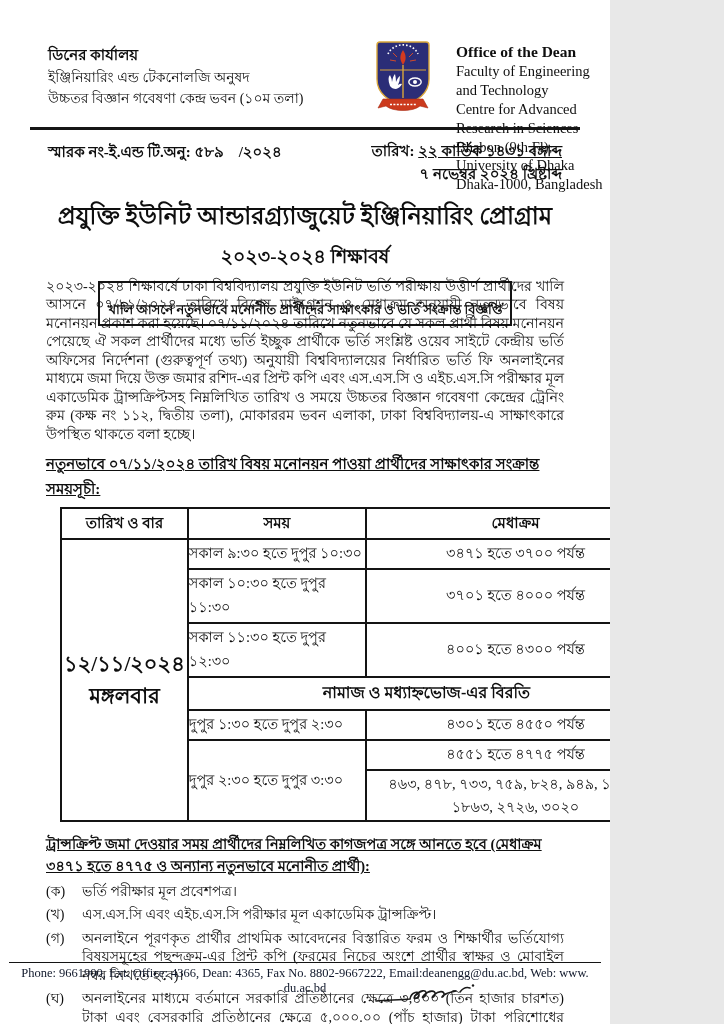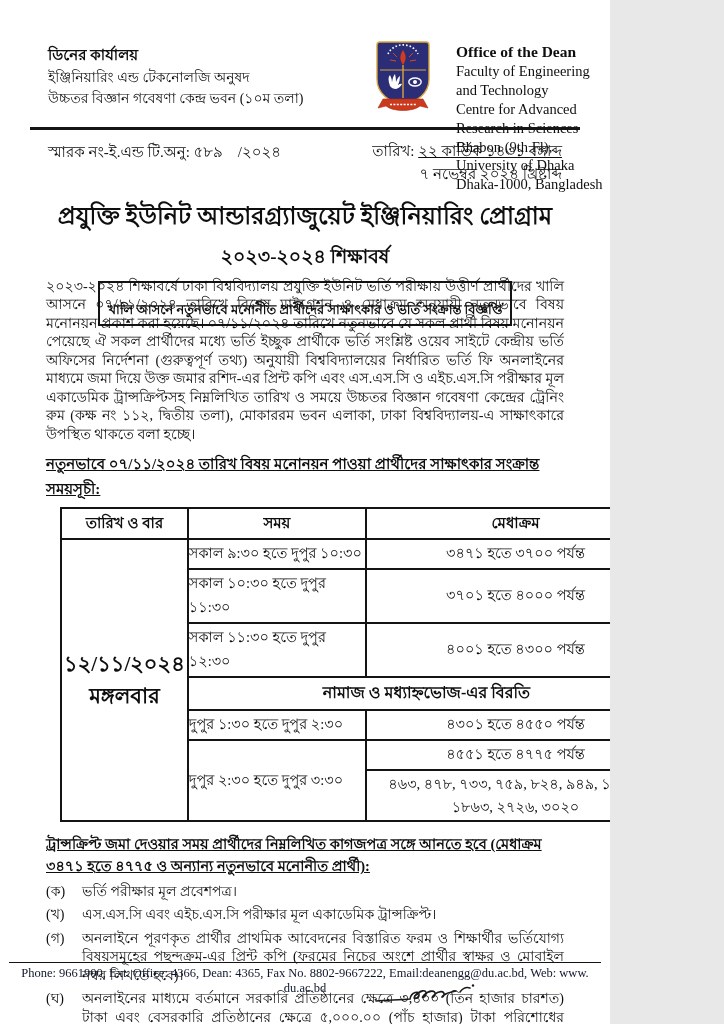--- a/index.html
+++ b/index.html
@@ -10,21 +10,21 @@
     color:#0e0e0e; overflow:hidden;
   }
   
   .org-bn { position:absolute; left:48px; top:44px; font-size:14px; line-height:1.5; }
   .org-bn .b1 { font-weight:bold; font-size:15px; }
   .logo-box { position:absolute; left:376px; top:40px; width:54px; height:74px; }
   .org-en { position:absolute; left:456px; top:42px; font-size:14.5px; line-height:1.3; }
   .org-en .e1 { font-weight:bold; font-size:15.5px; }
   .hdr-rule { position:absolute; left:30px; right:30px; top:127px; height:3px; background:#151515; }
   
-  .memo-row { position:absolute; left:48px; right:48px; top:140px; display:flex; justify-content:space-between; font-size:15px; font-weight:normal; }
+  .memo-row { position:absolute; left:48px; right:48px; top:140px; display:flex; justify-content:space-between; font-size:15px; font-weight:bold; }
   .date-block { text-align:right; line-height:1.55; }
   .date-underline { text-decoration:underline; }
   
   .title-wrap { position:absolute; left:0; right:0; top:197px; text-align:center; }
   .t1 { font-size:24px; font-weight:bold; }
   .t2 { font-size:19px; font-weight:bold; margin-top:5px; }
   .t3 { display:inline-block; border:2px solid #141414; padding:17px 8px 3px; font-size:13px; font-weight:bold; margin-top:7px; }
   
   .content { position:absolute; left:46px; right:46px; top:277px; }
   .intro { font-size:14.2px; line-height:1.3; text-align:justify; }

